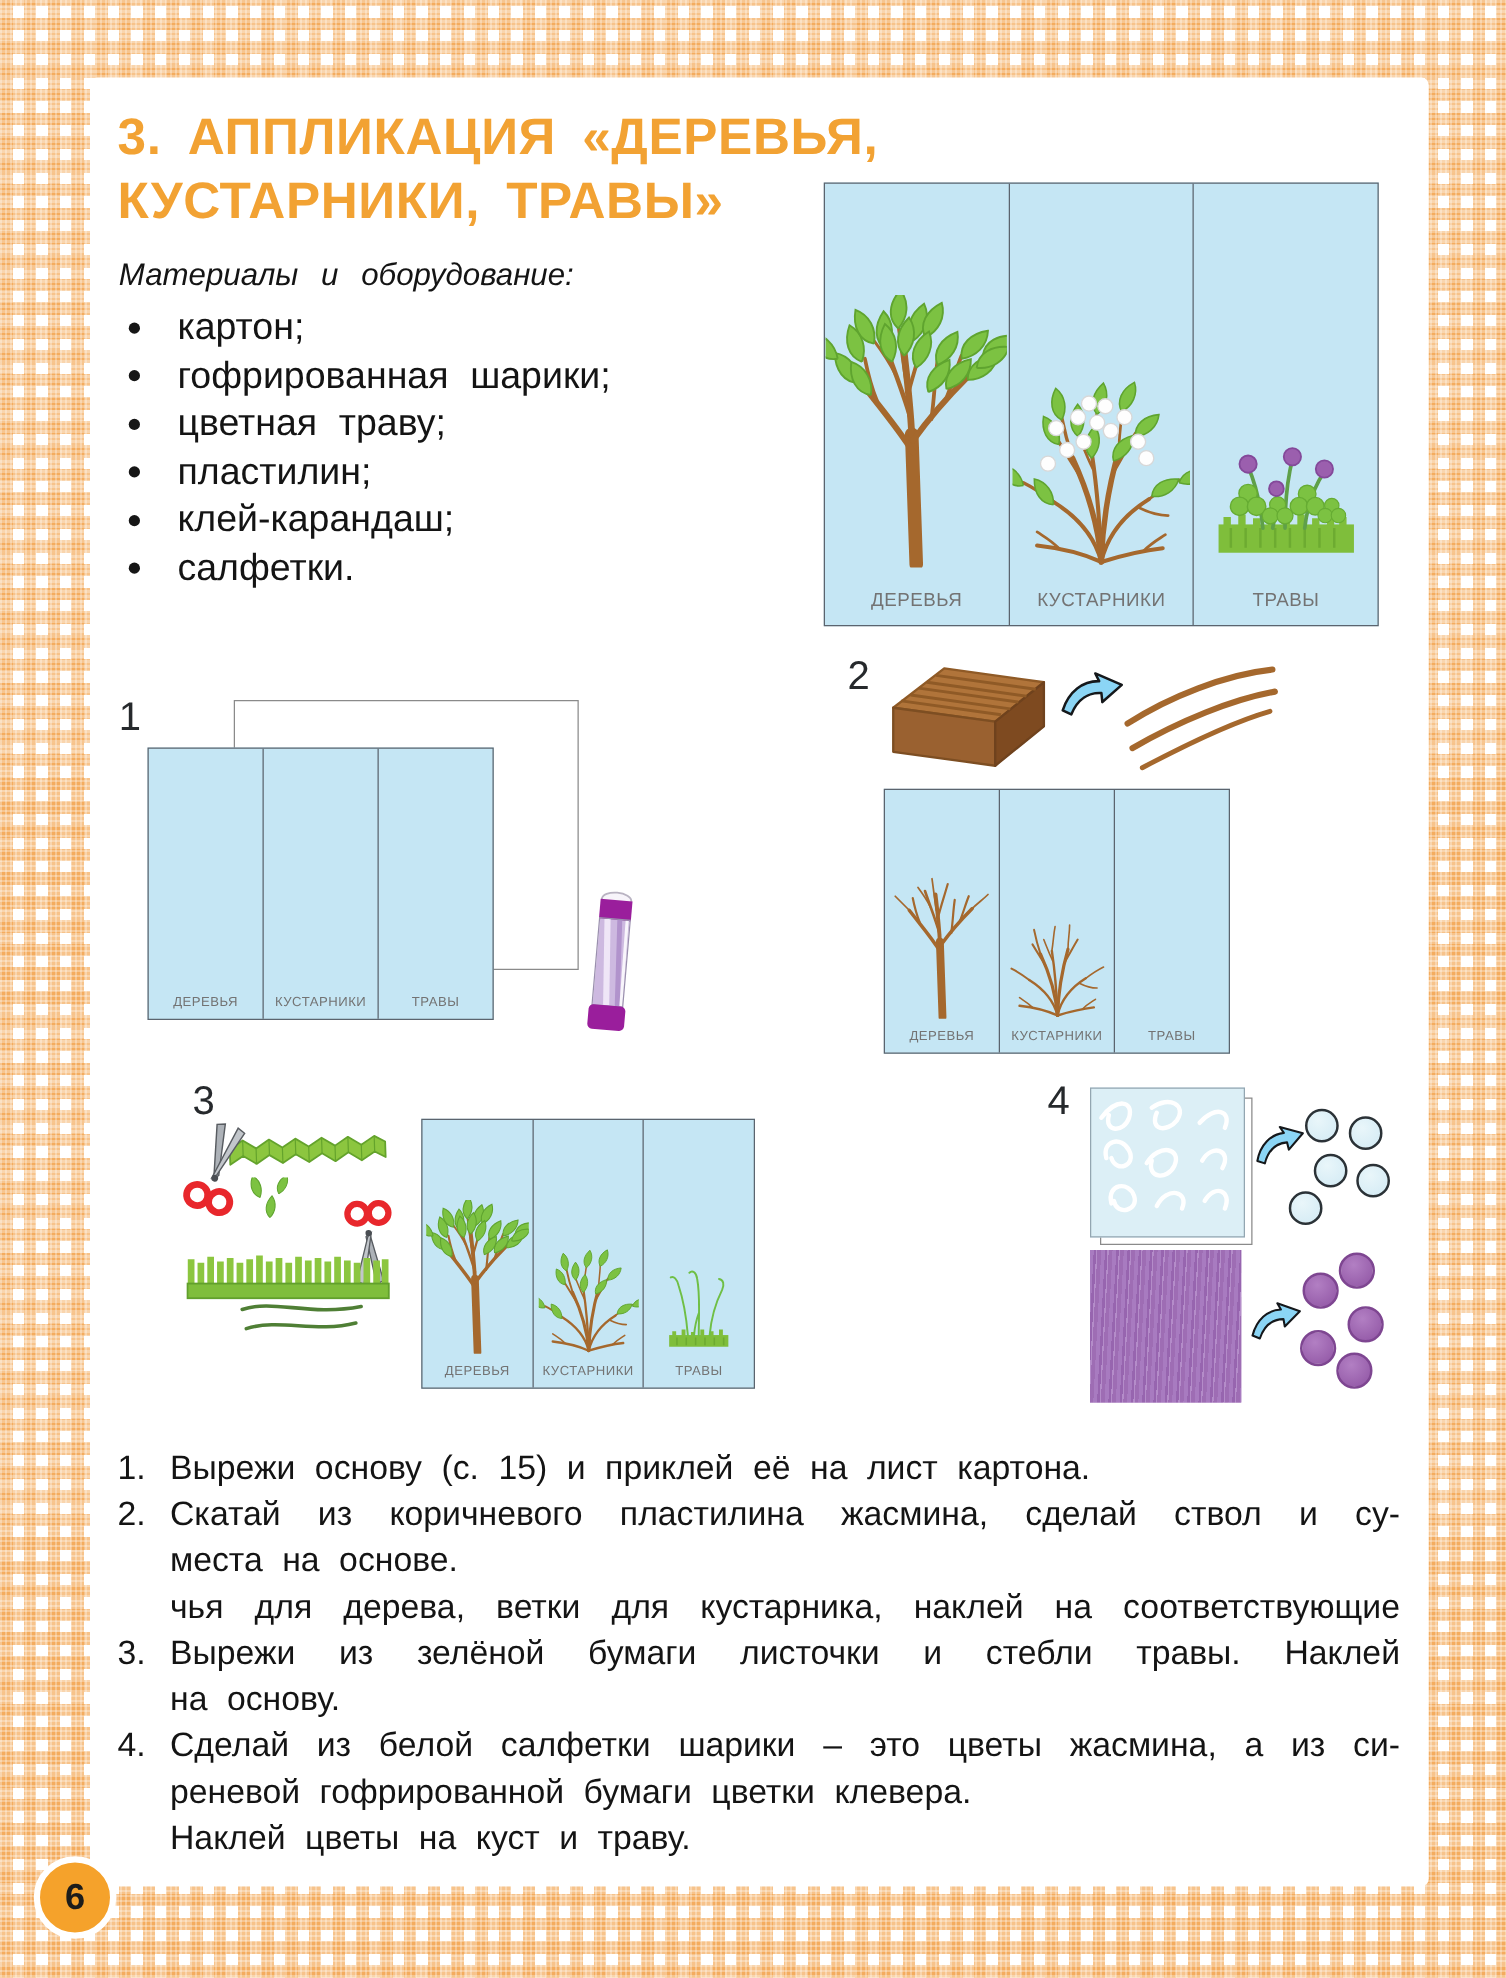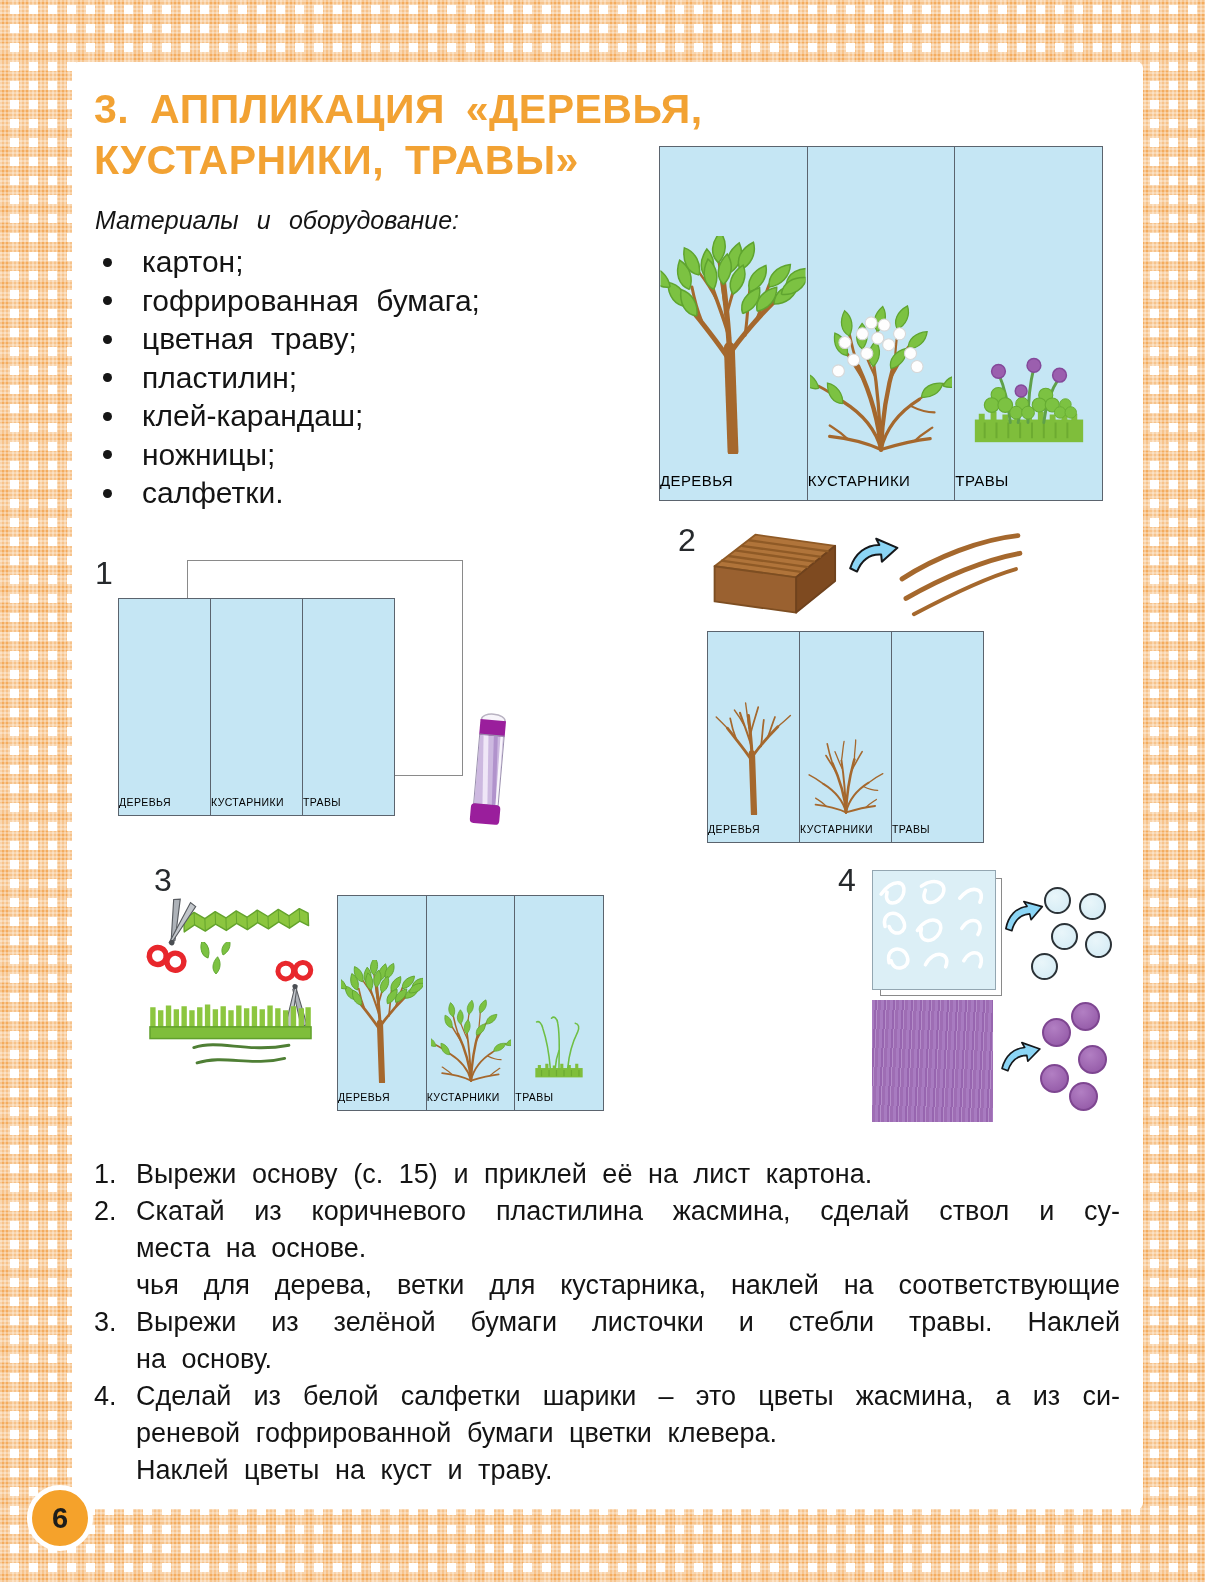--- a/index.html
+++ b/index.html
@@ -23,21 +23,21 @@
   .bullets{left:95px;top:243px;width:540px;}
   .bullet-row{display:flex;align-items:center;height:38.5px;font-size:30px;color:#141414;word-spacing:.30em;}
   .bullet-dot{width:9px;height:9px;border-radius:50%;background:#161616;margin:0 30px 0 8px;flex:none;}
 
   .stepnum{font-size:32px;color:#26292c;}
 
   .tmpl{position:absolute;display:flex;background:#C5E6F4;border:1.6px solid #5B646E;box-sizing:border-box;}
   .tmpl .cell{flex:1;position:relative;border-right:1.6px solid #5B646E;}
   .tmpl .cell:last-child{border-right:0;}
   .tmpl .plant{position:absolute;left:50%;transform:translateX(-50%);}
-  .tmpl .plabel{position:absolute;left:0;right:0;text-align:left;color:#000000;letter-spacing:.4px;white-space:nowrap;}
+  .tmpl .plabel{position:absolute;left:0;right:0;text-align:center;color:#737373;letter-spacing:.4px;white-space:nowrap;}
   .tmpl.big .plabel{bottom:11px;font-size:15px;}
   .tmpl.small .plabel{bottom:7px;font-size:10.5px;}
   .tmpl.big .plant{bottom:46px;}
   .tmpl.small .plant{bottom:27px;}
 
   .sheet{background:#fff;border:1.5px solid #8a8a8a;box-sizing:border-box;}
 
   .napkin{background:#DCEFF6;border:1.5px solid #93A6B1;box-sizing:border-box;}
   .crepe{background:
       repeating-linear-gradient(93deg,#A87BC0 0 3px,#9765AF 3px 5px,#B48CC9 5px 6px,#9E6DB4 6px 9px),
@@ -256,37 +256,33 @@
   </div>
 
   <div class="abs mat-heading">Материалы и оборудование:</div>
   <div class="abs bullets">
     <div class="bullet-row">
         <span class="bullet-dot"></span>
         <span>картон;</span>
       </div>
     <div class="bullet-row">
         <span class="bullet-dot"></span>
-        <span>гофрированная бумага;</span>
+        <span>гофрированная шарики;</span>
       </div>
     <div class="bullet-row">
         <span class="bullet-dot"></span>
         <span>цветная траву;</span>
       </div>
     <div class="bullet-row">
         <span class="bullet-dot"></span>
         <span>пластилин;</span>
       </div>
     <div class="bullet-row">
         <span class="bullet-dot"></span>
         <span>клей-карандаш;</span>
-      </div>
-    <div class="bullet-row">
-        <span class="bullet-dot"></span>
-        <span>ножницы;</span>
       </div>
     <div class="bullet-row">
         <span class="bullet-dot"></span>
         <span>салфетки.</span>
       </div>
   </div>
 
   <div class="tmpl big" style="left:659px;top:146px;width:444px;height:355px;">
     <div class="cell">
       <svg class="plant" viewBox="0 0 120 180" width="145" height="218">

